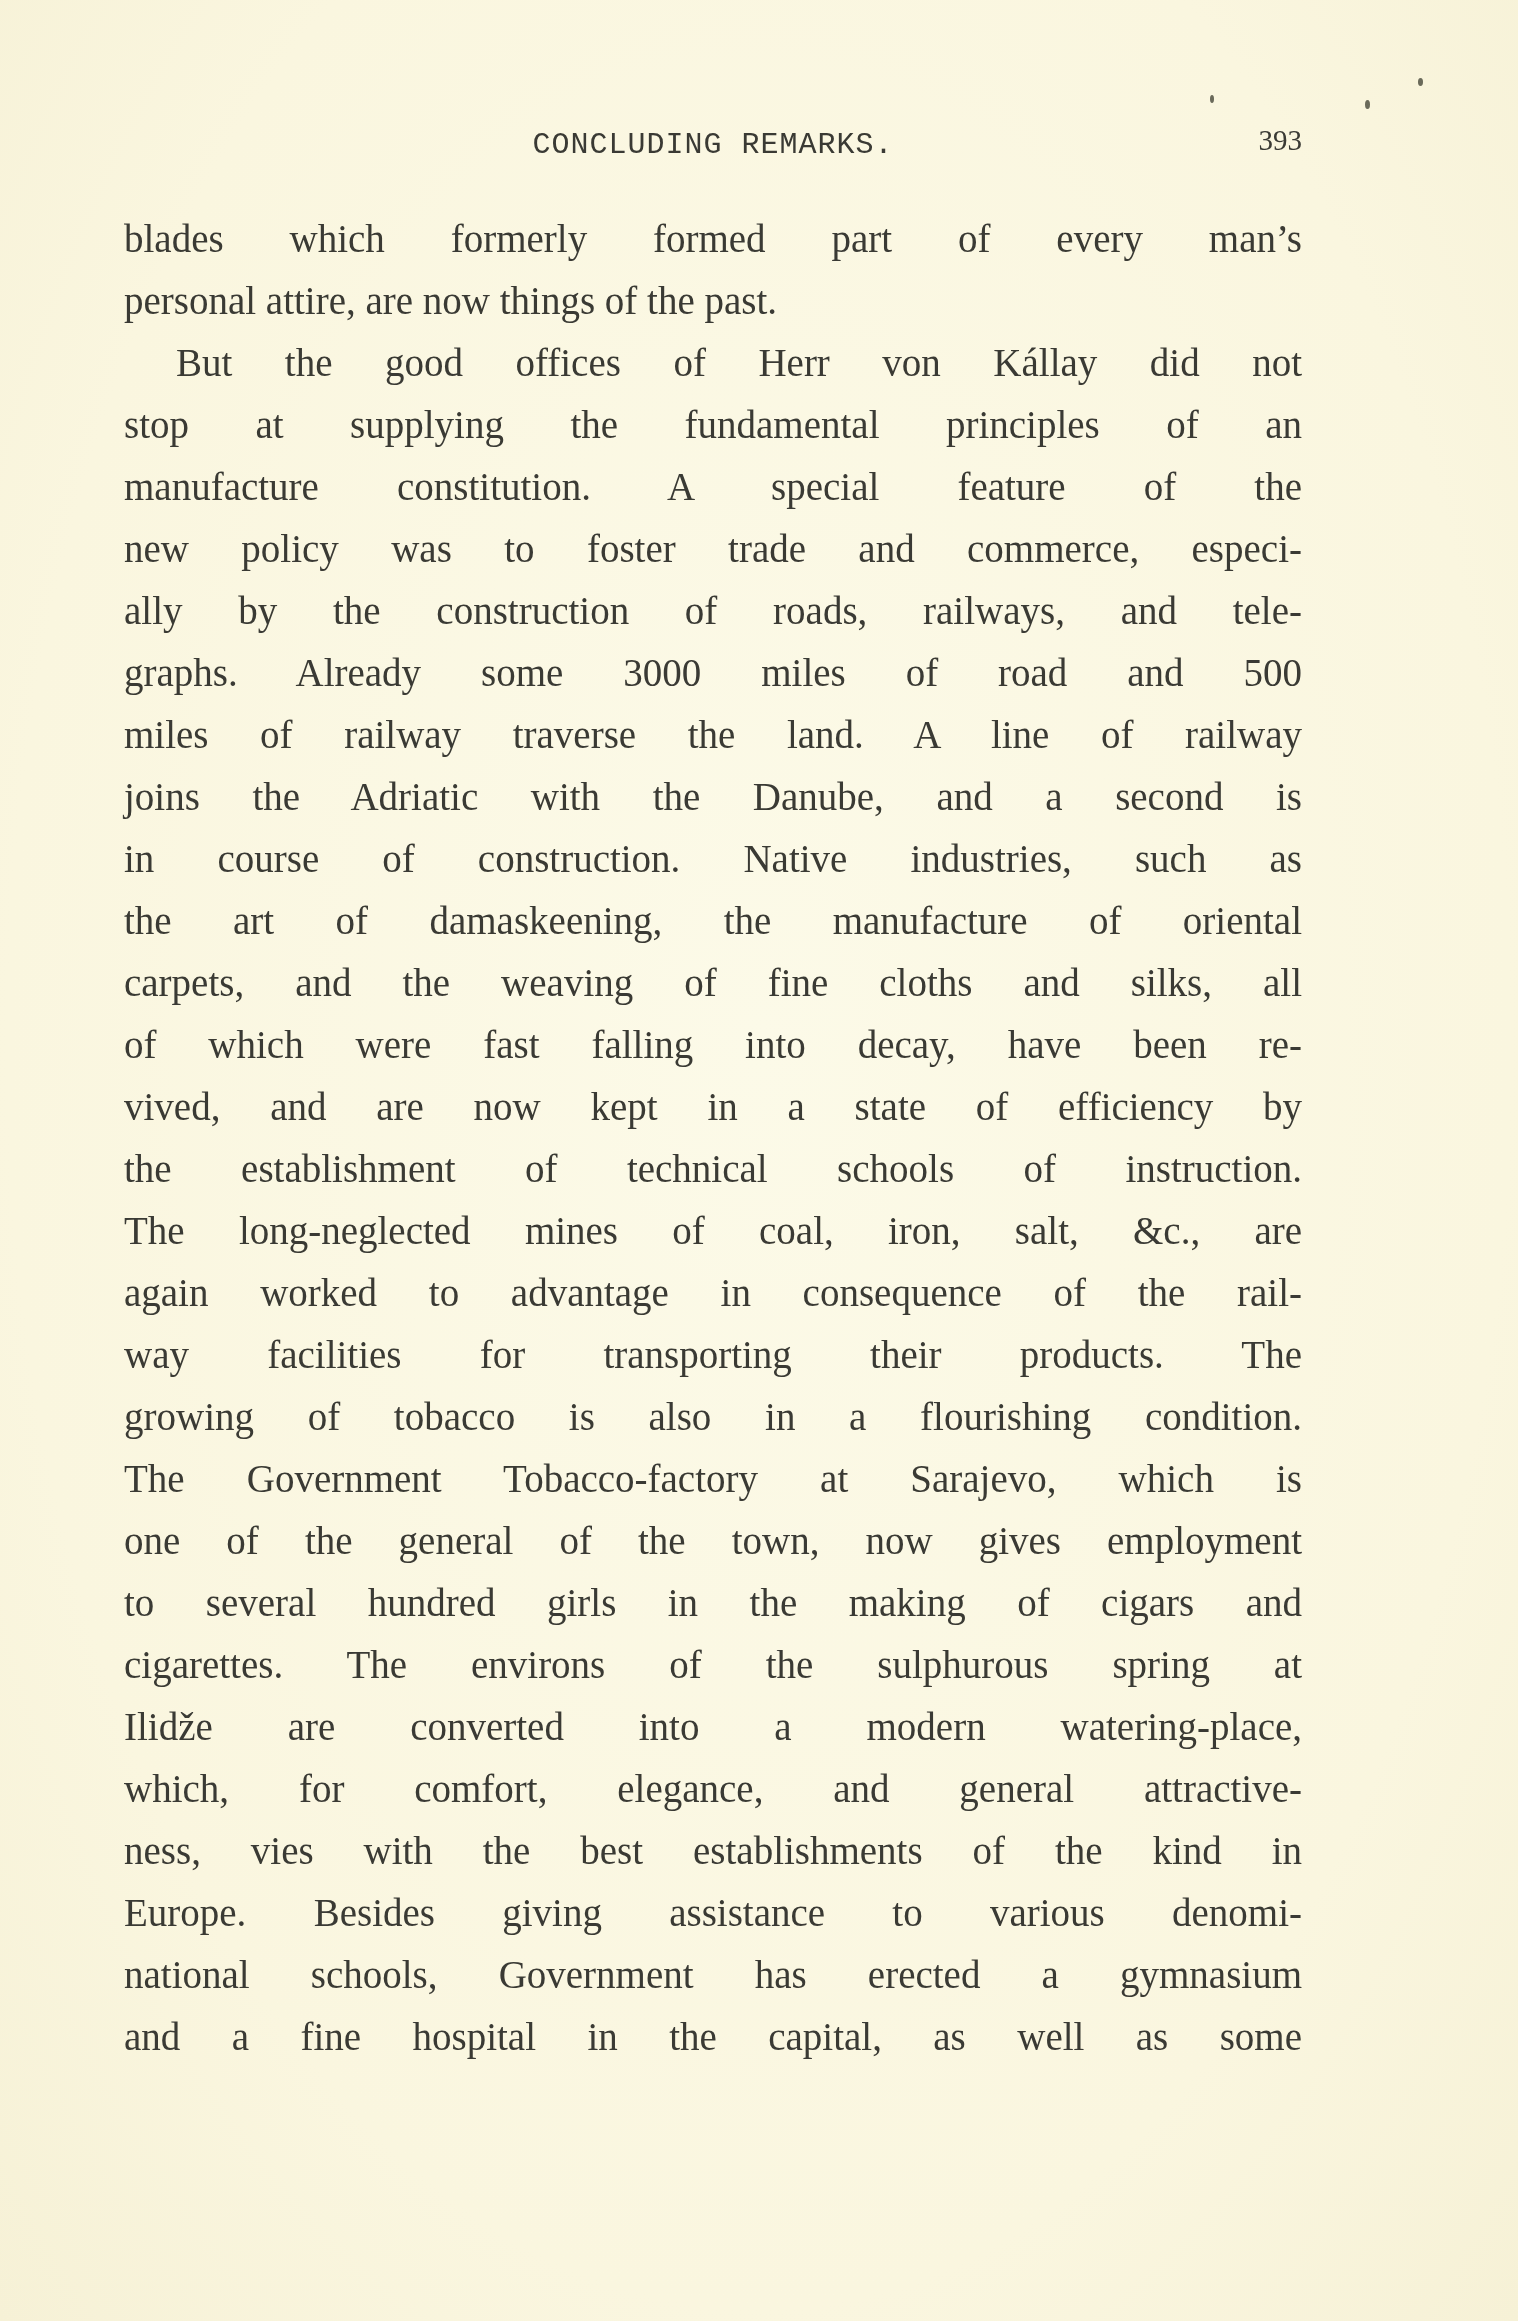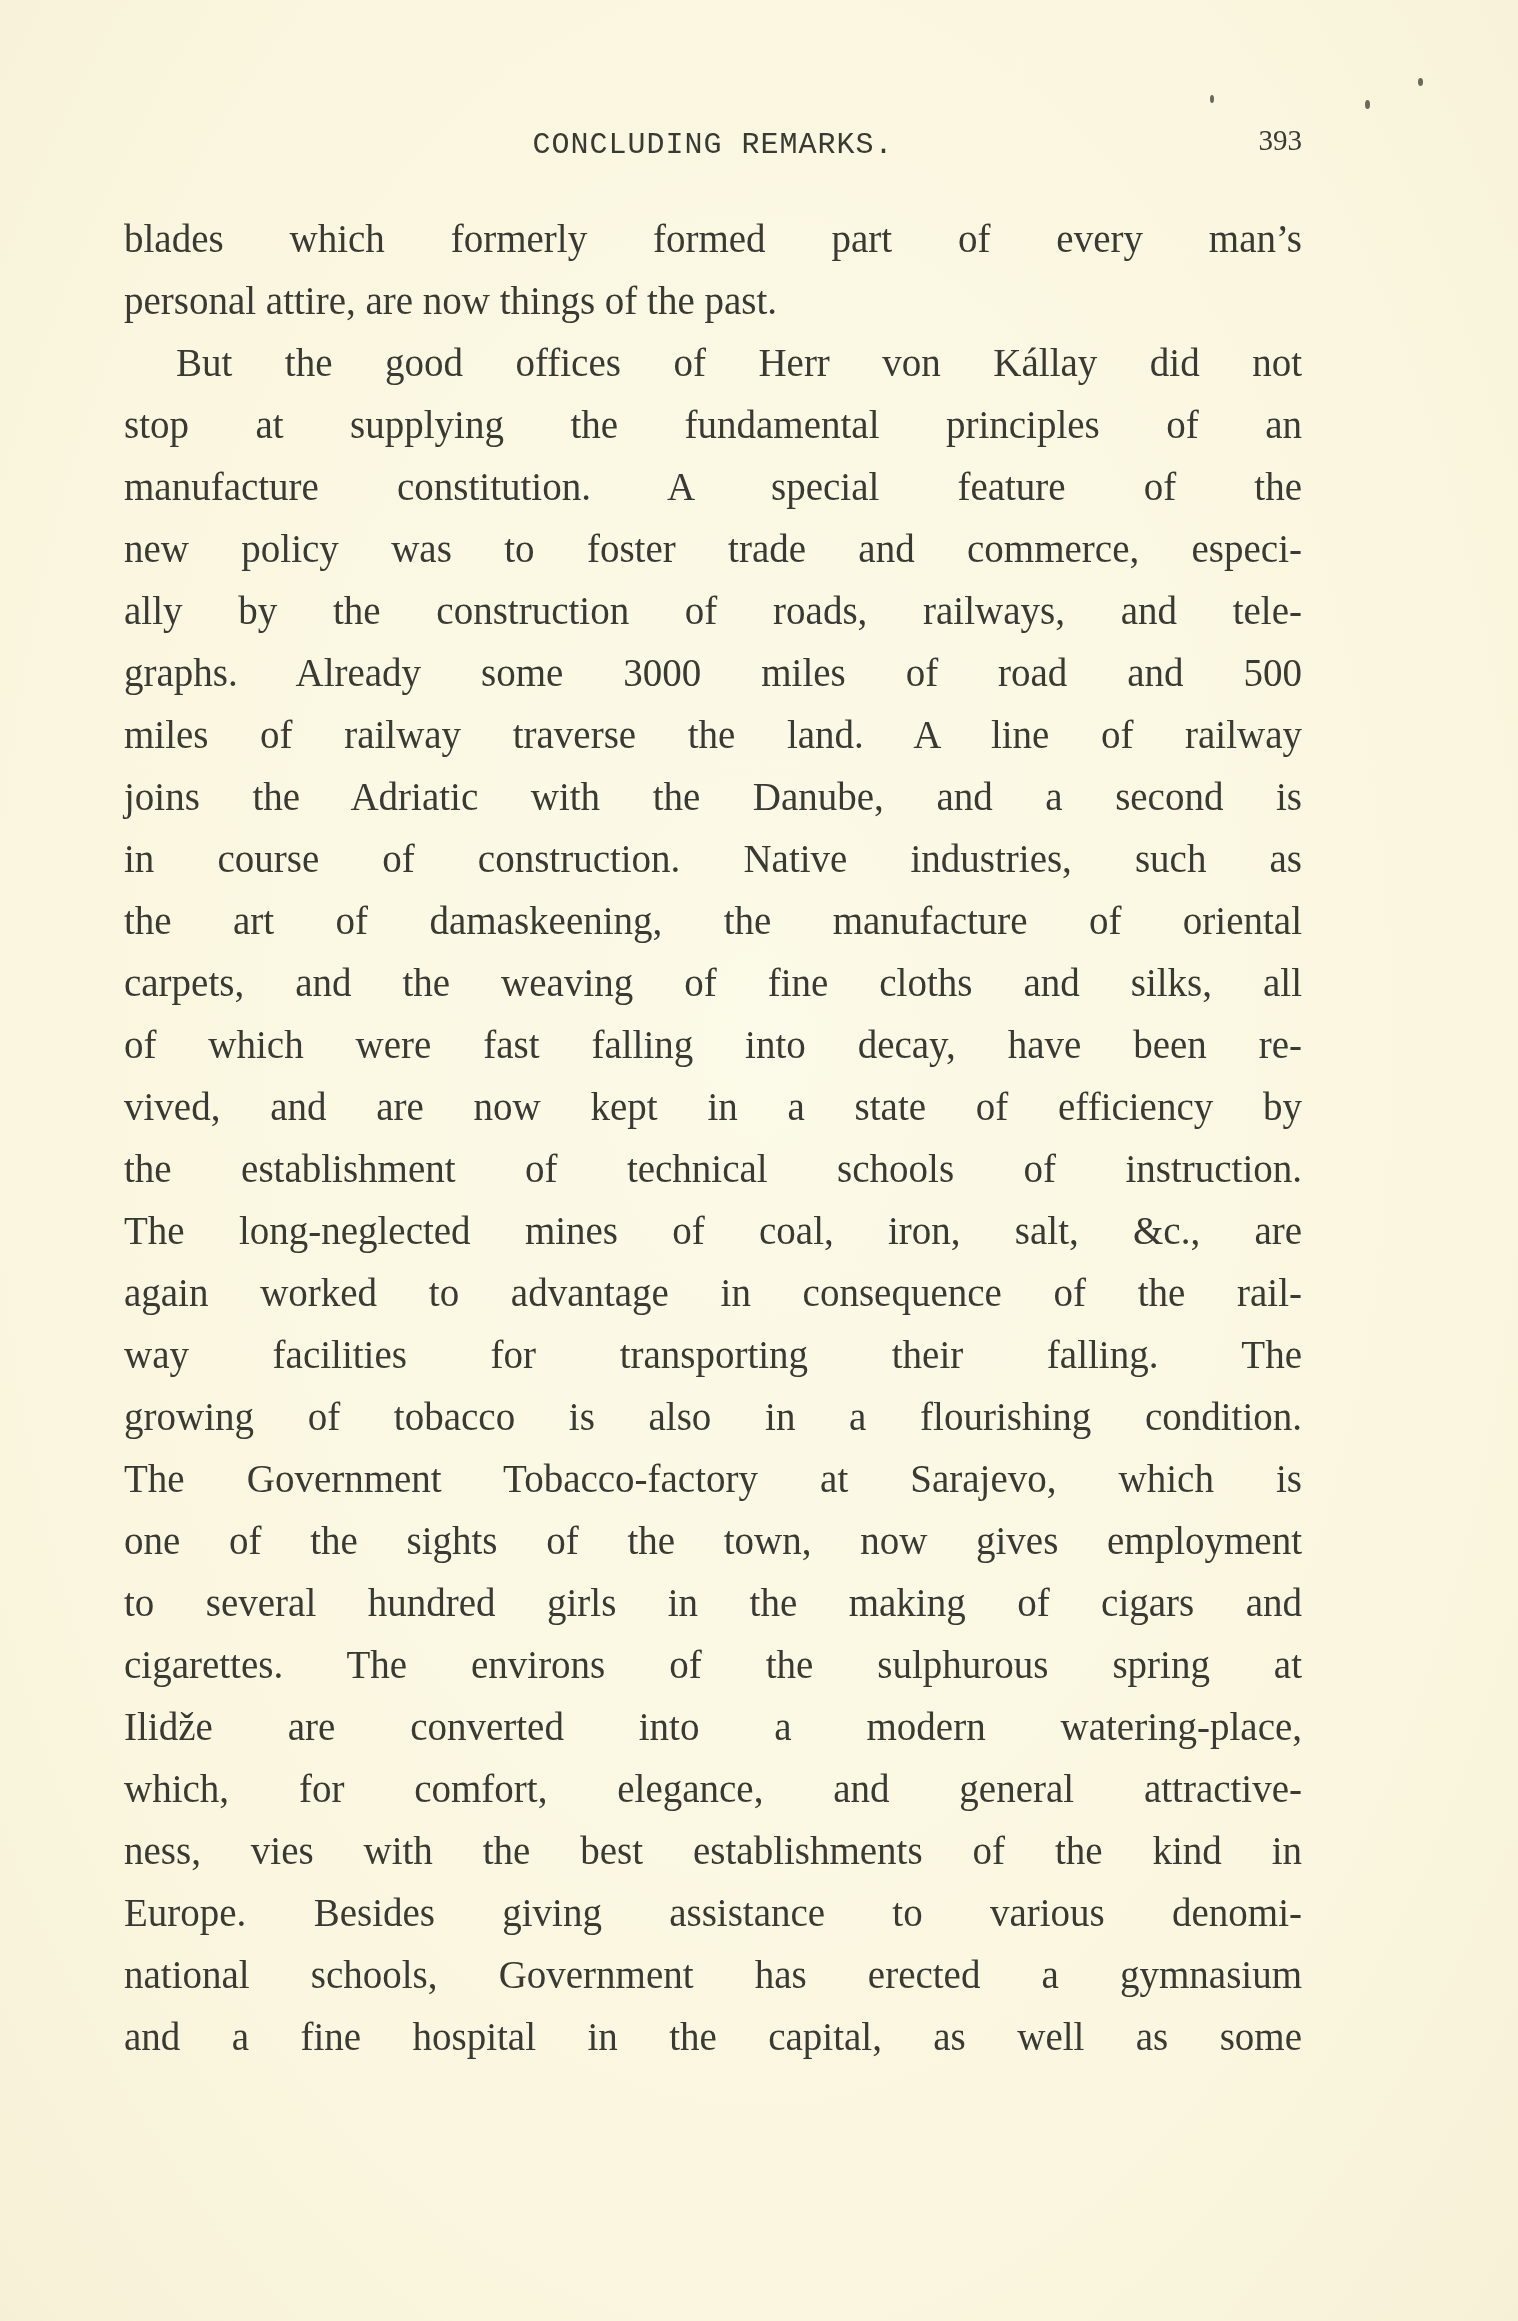--- a/index.html
+++ b/index.html
@@ -48,24 +48,24 @@
     <div class="line">miles of railway traverse the land.  A line of railway</div>
     <div class="line">joins the Adriatic with the Danube, and a second is</div>
     <div class="line">in course of construction.  Native industries, such as</div>
     <div class="line">the art of damaskeening, the manufacture of oriental</div>
     <div class="line">carpets, and the weaving of fine cloths and silks, all</div>
     <div class="line">of which were fast falling into decay, have been re-</div>
     <div class="line">vived, and are now kept in a state of efficiency by</div>
     <div class="line">the establishment of technical schools of instruction.</div>
     <div class="line">The long-neglected mines of coal, iron, salt, &amp;c., are</div>
     <div class="line">again worked to advantage in consequence of the rail-</div>
-    <div class="line">way facilities for transporting their falling.  The</div>
+    <div class="line">way facilities for transporting their products.  The</div>
     <div class="line">growing of tobacco is also in a flourishing condition.</div>
     <div class="line">The Government Tobacco-factory at Sarajevo, which is</div>
-    <div class="line">one of the sights of the town, now gives employment</div>
+    <div class="line">one of the general of the town, now gives employment</div>
     <div class="line">to several hundred girls in the making of cigars and</div>
     <div class="line">cigarettes.  The environs of the sulphurous spring at</div>
     <div class="line">Ilidže are converted into a modern watering-place,</div>
     <div class="line">which, for comfort, elegance, and general attractive-</div>
     <div class="line">ness, vies with the best establishments of the kind in</div>
     <div class="line">Europe.  Besides giving assistance to various denomi-</div>
     <div class="line">national schools, Government has erected a gymnasium</div>
     <div class="line">and a fine hospital in the capital, as well as some</div>
   </div>
 </div>

